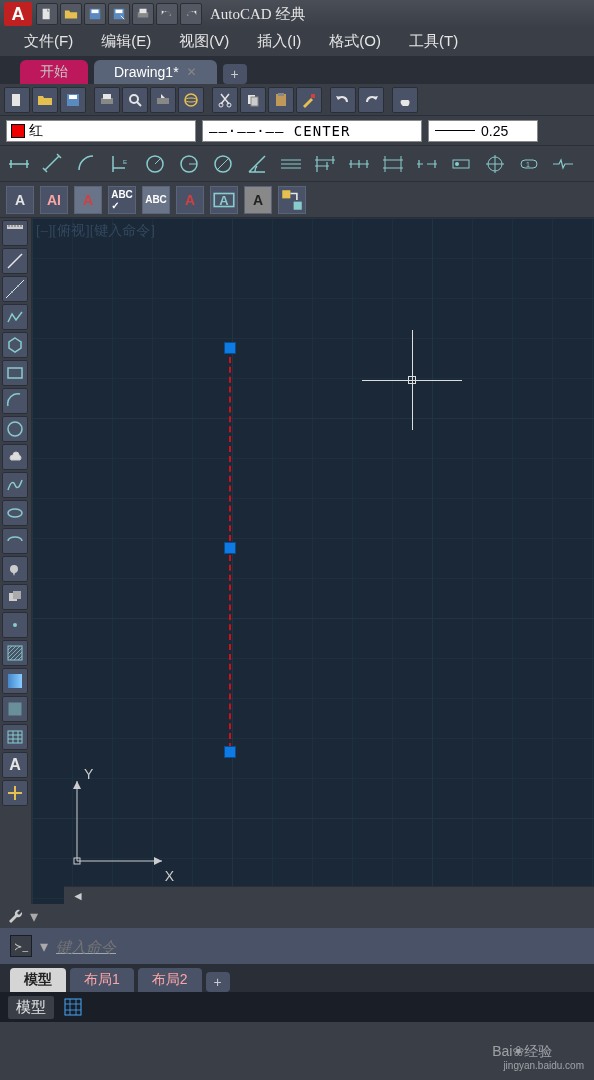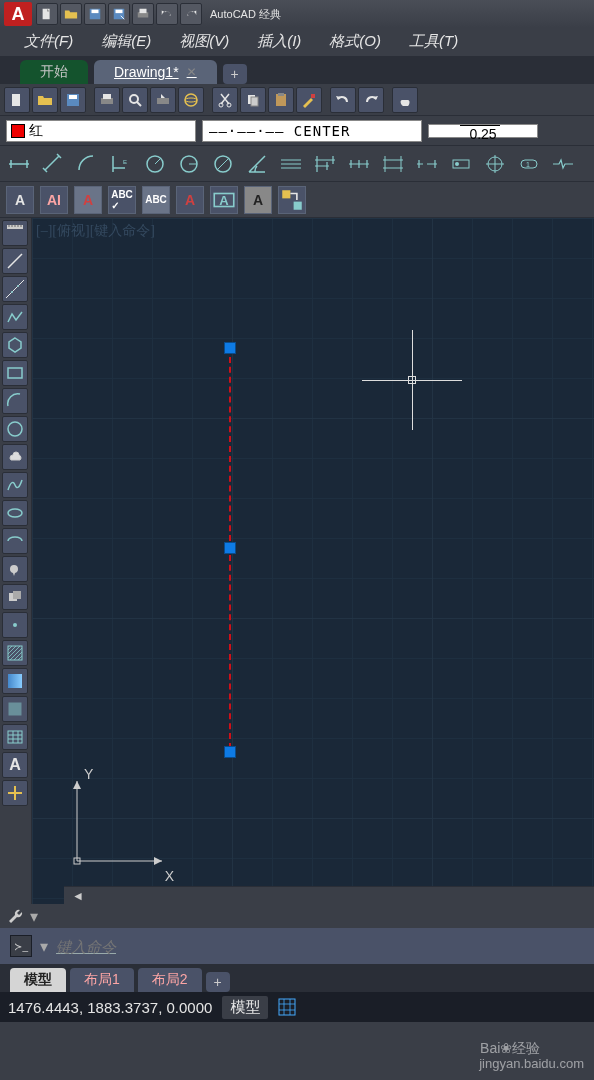--- a/index.html
+++ b/index.html
@@ -4,46 +4,46 @@
 <style>
 * { margin: 0; padding: 0; box-sizing: border-box; font-family: "Microsoft YaHei", SimSun, Arial, sans-serif; }
 body { width: 594px; height: 1080px; background: #3a3e47; overflow: hidden; position: relative; }
 
 
 .titlebar { height: 28px; background: linear-gradient(#4a4e57, #3a3e47); display: flex; align-items: center; padding: 0 4px; }
 .app-logo { width: 28px; height: 24px; background: #c02020; color: #fff; font-weight: bold; font-size: 18px; display: flex; align-items: center; justify-content: center; border-radius: 2px; margin-right: 4px; }
 .qat { display: flex; gap: 2px; }
 .qat-btn { width: 22px; height: 22px; background: #545862; border: 1px solid #2a2e37; border-radius: 2px; display: flex; align-items: center; justify-content: center; }
 .qat-btn svg { width: 14px; height: 14px; }
-.app-title { margin-left: 8px; color: #e5e5e5; font-size: 11px; }
-
-
-.menubar { height: 28px; background: #3a3e47; display: flex; padding: 0 10px; font-style: italic; }
+.app-title { margin-left: 8px; color: #e5e5e5; font-size: 15px; font-family: Liberation Serif, serif; }
+
+
+.menubar { height: 28px; background: #3a3e47; display: flex; padding: 0 10px; }
 .menu-item { color: #e5e5e5; font-size: 15px; padding: 4px 14px; cursor: pointer; }
 
 
 .tabbar { height: 28px; background: #2a2e37; display: flex; align-items: flex-end; padding: 0 20px; }
-.tab { height: 24px; padding: 2px 20px; background: #14532d; color: #c5c5c5; font-size: 14px; border-radius: 6px 6px 0 0; margin-right: 6px; display: flex; align-items: center; gap: 8px; }
-.tab.active { background: #5a6478; color: #fff; text-decoration: underline; }
+.tab { height: 24px; padding: 2px 20px; background: #be185d; color: #c5c5c5; font-size: 14px; border-radius: 6px 6px 0 0; margin-right: 6px; display: flex; align-items: center; gap: 8px; }
+.tab.active { background: #5a6478; color: #fff; }
 .tab-close { color: #888; font-size: 12px; }
 .tab-add { width: 24px; height: 20px; background: #4a5268; border-radius: 4px; color: #ccc; display: flex; align-items: center; justify-content: center; font-size: 14px; }
 
 
 .toolbar { height: 32px; background: #3a3e47; border-bottom: 1px solid #2a2e37; display: flex; align-items: center; padding: 0 4px; gap: 2px; }
 .tb-btn { width: 26px; height: 26px; background: #4a5268; border: 1px solid #2a2e37; border-radius: 2px; display: flex; align-items: center; justify-content: center; }
 .tb-btn svg { width: 16px; height: 16px; }
 .tb-sep { width: 4px; }
 
 
 .propbar { height: 30px; background: #3a3e47; display: flex; align-items: center; padding: 0 6px; gap: 6px; border-bottom: 1px solid #2a2e37; }
 .color-sel { display: flex; align-items: center; background: #fff; border: 1px solid #888; height: 22px; padding: 0 4px; gap: 4px; min-width: 190px; }
 .color-swatch { width: 14px; height: 14px; background: #e00; border: 1px solid #000; }
 .color-text { font-size: 14px; font-family: SimSun, serif; }
 .line-sel { background: #fff; border: 1px solid #888; height: 22px; padding: 4px 6px; display: flex; align-items: center; min-width: 220px; font-size: 14px; font-family: monospace; letter-spacing: 1px; }
-.weight-sel { background: #fff; border: 1px solid #888; height: 14px; padding: 0 6px; display: flex; align-items: center; min-width: 110px; font-family: monospace; font-size: 14px; flex-direction: column; }
+.weight-sel { background: #fff; border: 1px solid #888; height: 22px; padding: 0 6px; display: flex; align-items: center; min-width: 110px; font-family: monospace; font-size: 14px; }
 .weight-sel .wline { width: 40px; border-top: 1px solid #000; margin-right: 6px; }
 
 
 .dimbar { height: 36px; background: #3a3e47; border-bottom: 1px solid #2a2e37; display: flex; align-items: center; padding: 0 4px; gap: 4px; }
 .dim-btn { width: 30px; height: 30px; display: flex; align-items: center; justify-content: center; cursor: pointer; }
 .dim-btn svg { width: 24px; height: 24px; }
 
 
 .textbar { height: 36px; background: #3a3e47; border-bottom: 1px solid #2a2e37; display: flex; align-items: center; padding: 0 6px; gap: 6px; }
 .txt-btn { width: 28px; height: 28px; border: 1px solid #5a6478; background: #4a5268; display: flex; align-items: center; justify-content: center; color: #bde; font-weight: bold; font-size: 14px; }
@@ -99,21 +99,21 @@
 .ltab.active { background: #d5d5d5; color: #222; font-weight: bold; }
 
 
 .statusbar { height: 30px; background: #1a1e27; display: flex; align-items: center; padding: 0 8px; color: #e5e5e5; font-size: 15px; gap: 10px; }
 .status-coords { font-family: Arial; }
 .status-btn { padding: 2px 8px; background: #3a3e47; border-radius: 2px; }
 .status-grid-icon { width: 18px; height: 18px; }
 
 
 .watermark { position: absolute; right: 10px; bottom: 8px; color: #fff; opacity: 0.5; font-size: 14px; text-align: center; line-height: 1.2; }
-.watermark .sub { font-size: 13px; display: block; margin-left: 43px; }
+.watermark .sub { font-size: 10px; display: block; margin-left: 43px; }
 </style>
 </head>
 <body>
 
 <div class="titlebar">
   <div class="app-logo">A</div>
   <div class="qat">
     <div class="qat-btn">
         <svg viewBox="0 0 16 16">
           <rect x="3" y="2" width="8" height="12" fill="#e5e5e5"></rect>
@@ -569,21 +569,20 @@
 </div>
 
 <div class="layout-tabs">
   <div class="ltab active">模型</div>
   <div class="ltab">布局1</div>
   <div class="ltab">布局2</div>
   <div class="tab-add">+</div>
 </div>
 
 <div class="statusbar">
-  <span class="status-coords">1476.4443, 1883.3737, 0.0000</span>
   <span class="status-btn">模型</span>
   <svg class="status-grid-icon" viewBox="0 0 18 18">
     <rect x="1" y="1" width="16" height="16" fill="none" stroke="#4af"></rect>
     <path d="M1 6h16M1 12h16M6 1v16M12 1v16" stroke="#4af" stroke-width="0.8"></path>
   </svg>
 </div>
 
 <div class="watermark">
   <span>Bai❀经验</span>
   <span class="sub">jingyan.baidu.com</span>

